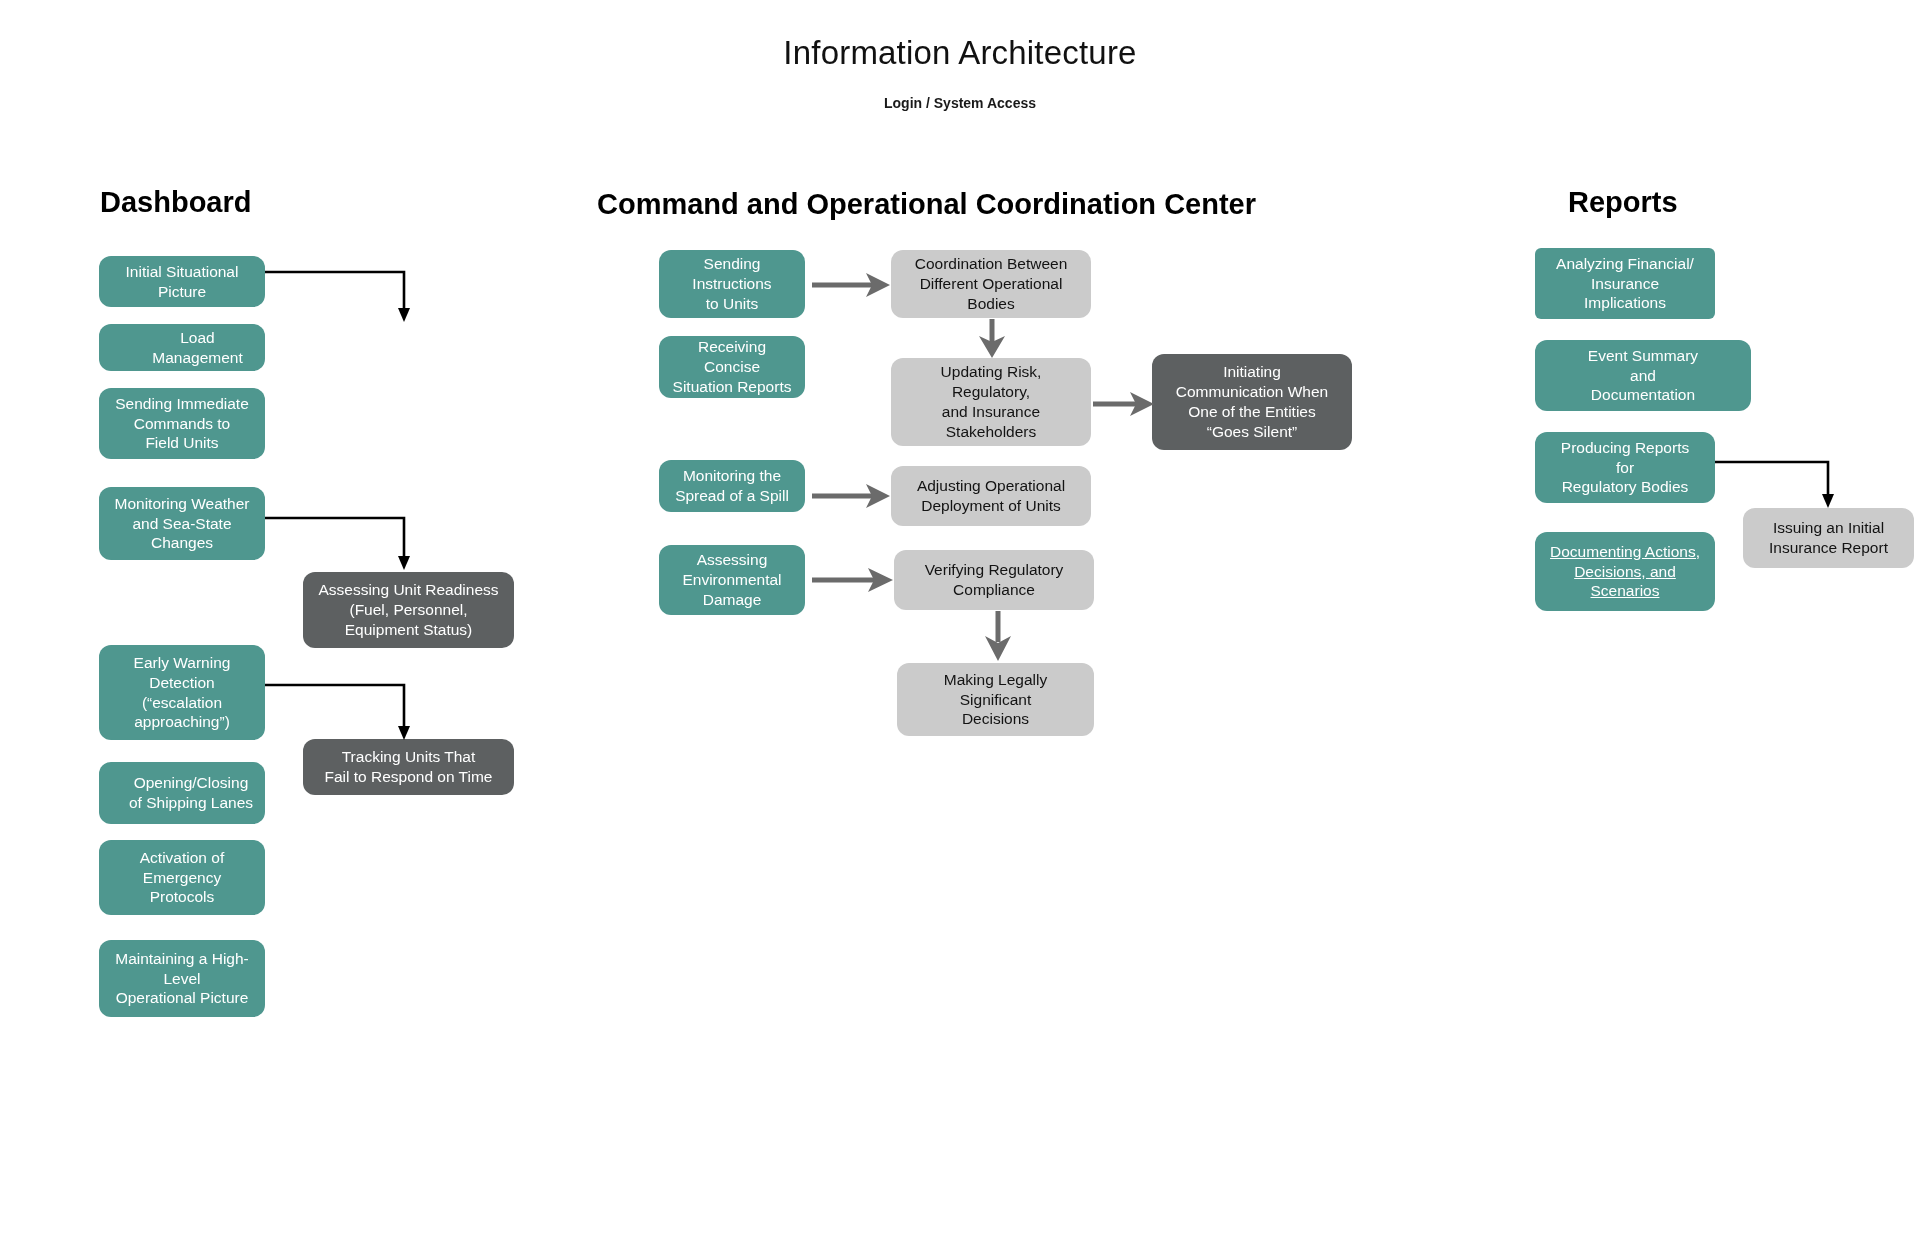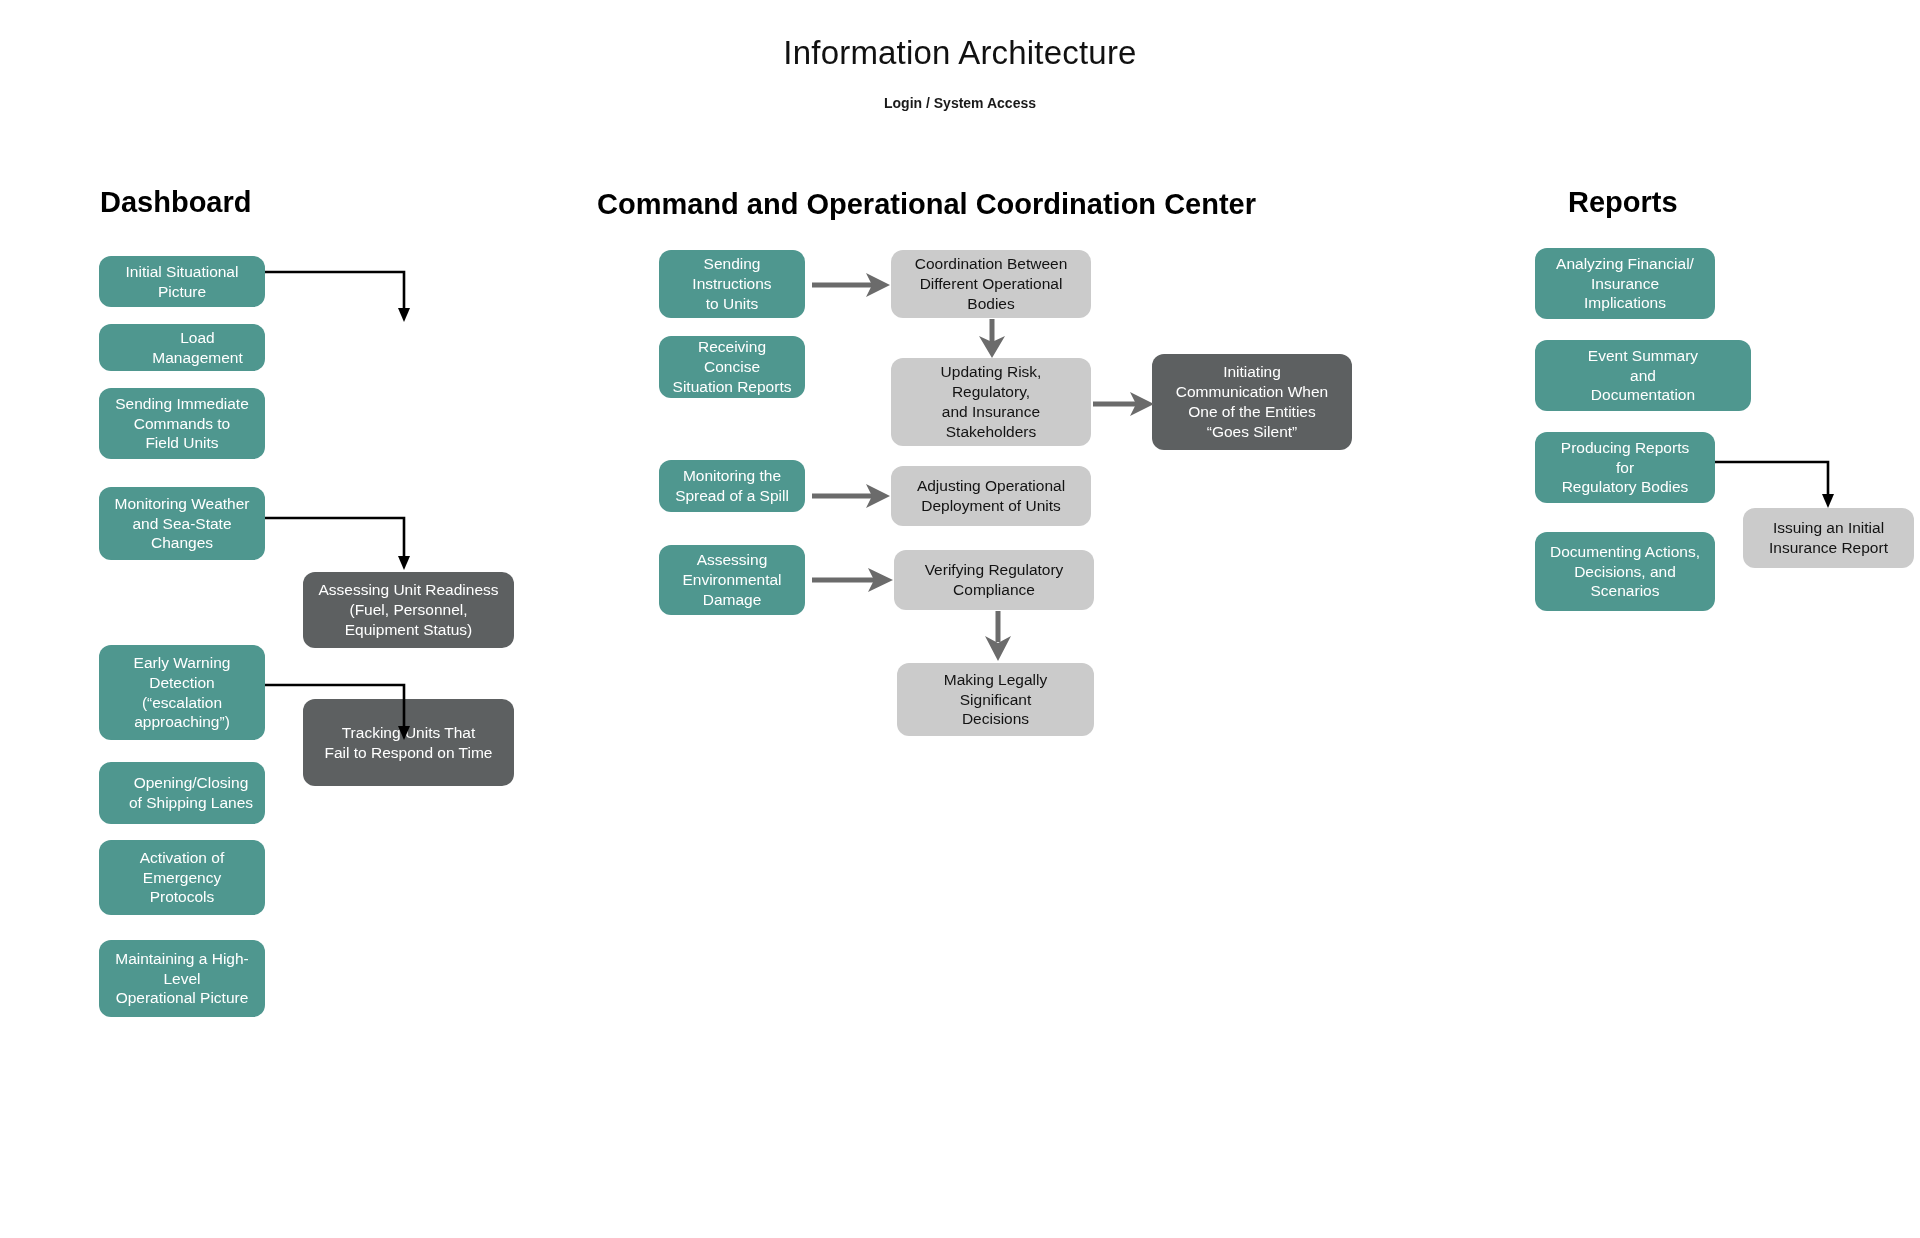--- a/index.html
+++ b/index.html
@@ -80,21 +80,21 @@
   <div class="node teal" style="left:99px; top:840px; width:166px; height:75px;">Activation of
 Emergency
 Protocols</div>
   <div class="node teal" style="left:99px; top:940px; width:166px; height:77px;">Maintaining a High-
 Level
 Operational Picture</div>
 
   <div class="node dark" style="left:303px; top:572px; width:211px; height:76px;">Assessing Unit Readiness
 (Fuel, Personnel,
 Equipment Status)</div>
-  <div class="node dark" style="left:303px; top:699px; width:211px; height:87px;">Tracking Units That
+  <div class="node dark" style="left:303px; top:739px; width:211px; height:56px;">Tracking Units That
 Fail to Respond on Time</div>
 
   <div class="node teal" style="left:659px; top:250px; width:146px; height:68px;">Sending
 Instructions
 to Units</div>
   <div class="node teal" style="left:659px; top:336px; width:146px; height:62px;">Receiving Concise
 Situation Reports</div>
   <div class="node teal" style="left:659px; top:460px; width:146px; height:52px;">Monitoring the
 Spread of a Spill</div>
   <div class="node teal" style="left:659px; top:545px; width:146px; height:70px;">Assessing
@@ -113,30 +113,30 @@
 One of the Entities
 “Goes Silent”</div>
   <div class="node light" style="left:891px; top:466px; width:200px; height:60px;">Adjusting Operational
 Deployment of Units</div>
   <div class="node light" style="left:894px; top:550px; width:200px; height:60px;">Verifying Regulatory
 Compliance</div>
   <div class="node light" style="left:897px; top:663px; width:197px; height:73px;">Making Legally
 Significant
 Decisions</div>
 
-  <div class="node teal" style="left:1535px; top:248px; width:180px; height:71px;">Analyzing Financial/
+  <div class="node teal" style="left:1535px; top:248px; width:180px; height:71px;border-radius:6px;">Analyzing Financial/
 Insurance
 Implications</div>
   <div class="node teal" style="left:1535px; top:340px; width:216px; height:71px;">Event Summary
 and
 Documentation</div>
   <div class="node teal" style="left:1535px; top:432px; width:180px; height:71px;">Producing Reports
 for
 Regulatory Bodies</div>
-  <div class="node teal" style="left:1535px; top:532px; width:180px; height:79px;">Documenting Actions,
+  <div class="node teal" style="left:1535px; top:532px; width:180px; height:79px;text-decoration:underline;">Documenting Actions,
 Decisions, and
 Scenarios</div>
 
   <div class="node light" style="left:1743px; top:508px; width:171px; height:60px;">Issuing an Initial
 Insurance Report</div>
 
   <div class="conn" style="left:265px; top:262px; width:160px; height:70px;">
     <svg width="160" height="70" viewBox="0 0 160 70">
       <path d="M0,10 H139 V48" stroke="#000" stroke-width="2.6" fill="none"></path>
       <path d="M139,60 L133,46 H145 Z" fill="#000"></path>

